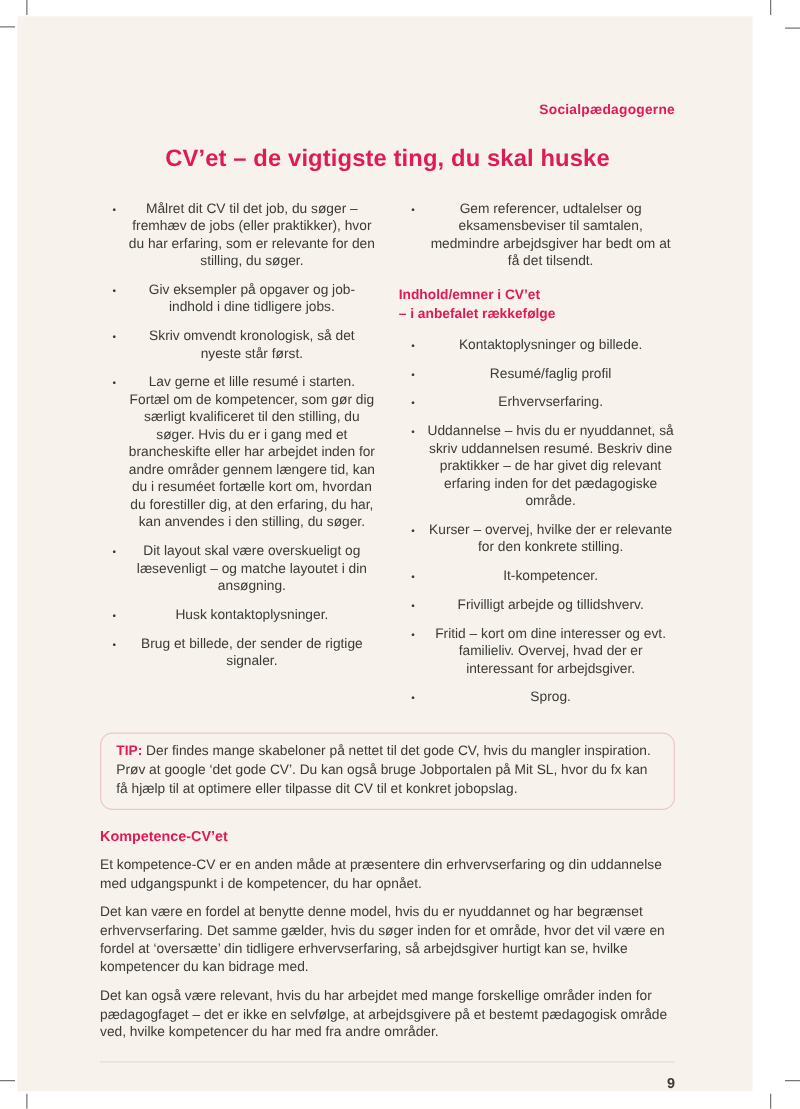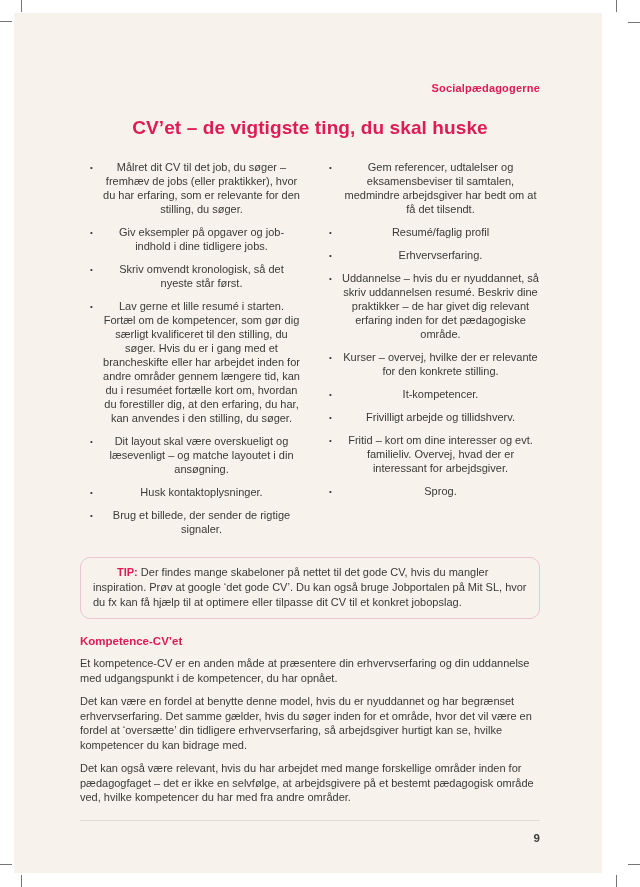--- a/index.html
+++ b/index.html
@@ -63,21 +63,21 @@
     margin:13px 0 10px 0;
   }
 
   .tipbox{
     border:1px solid #ecc5d0;
     border-radius:10px;
     padding:7px 12px 8px 12px;
     margin-top:12px;
     font-size:11px;line-height:15px;
   }
-  .tip-label{color:#df1a55;font-weight:bold;margin-left:24px;}
+  .tip-label{color:#df1a55;font-weight:bold;}
 
   .section-heading{
     color:#df1a55;font-weight:bold;
     font-size:11.5px;
     margin-top:16px;
   }
   .para{font-size:11px;line-height:14.5px;margin:9px 0 0 0;}
 
   .divider{
     border:none;border-top:1px solid #e2ddd4;
@@ -123,21 +123,26 @@
           <li>Dit layout skal være overskueligt og læsevenligt – og matche layoutet i din ansøgning.</li>
           <li>Husk kontaktoplysninger.</li>
           <li>Brug et billede, der sender de rigtige signaler.</li>
         </ul>
       </div>
 
       <div class="col">
         <ul class="bullets">
           <li>Gem referencer, udtalelser og eksamensbeviser til samtalen, medmindre arbejdsgiver har bedt om at få det tilsendt.</li>
         </ul>
+        <div class="col-heading">
+          <div>Indhold/emner i CV’et</div>
+          <div>– i anbefalet rækkefølge</div>
+        </div>
         <ul class="bullets">
+          <li>Kontaktoplysninger og billede.</li>
           <li>Resumé/faglig profil</li>
           <li>Erhvervserfaring.</li>
           <li>Uddannelse – hvis du er nyuddannet, så skriv uddannelsen resumé. Beskriv dine praktikker – de har givet dig relevant erfaring inden for det pædagogiske område.</li>
           <li>Kurser – overvej, hvilke der er relevante for den konkrete stilling.</li>
           <li>It-kompetencer.</li>
           <li>Frivilligt arbejde og tillidshverv.</li>
           <li>Fritid – kort om dine interesser og evt. familieliv. Overvej, hvad der er interessant for arbejdsgiver.</li>
           <li>Sprog.</li>
         </ul>
       </div>

